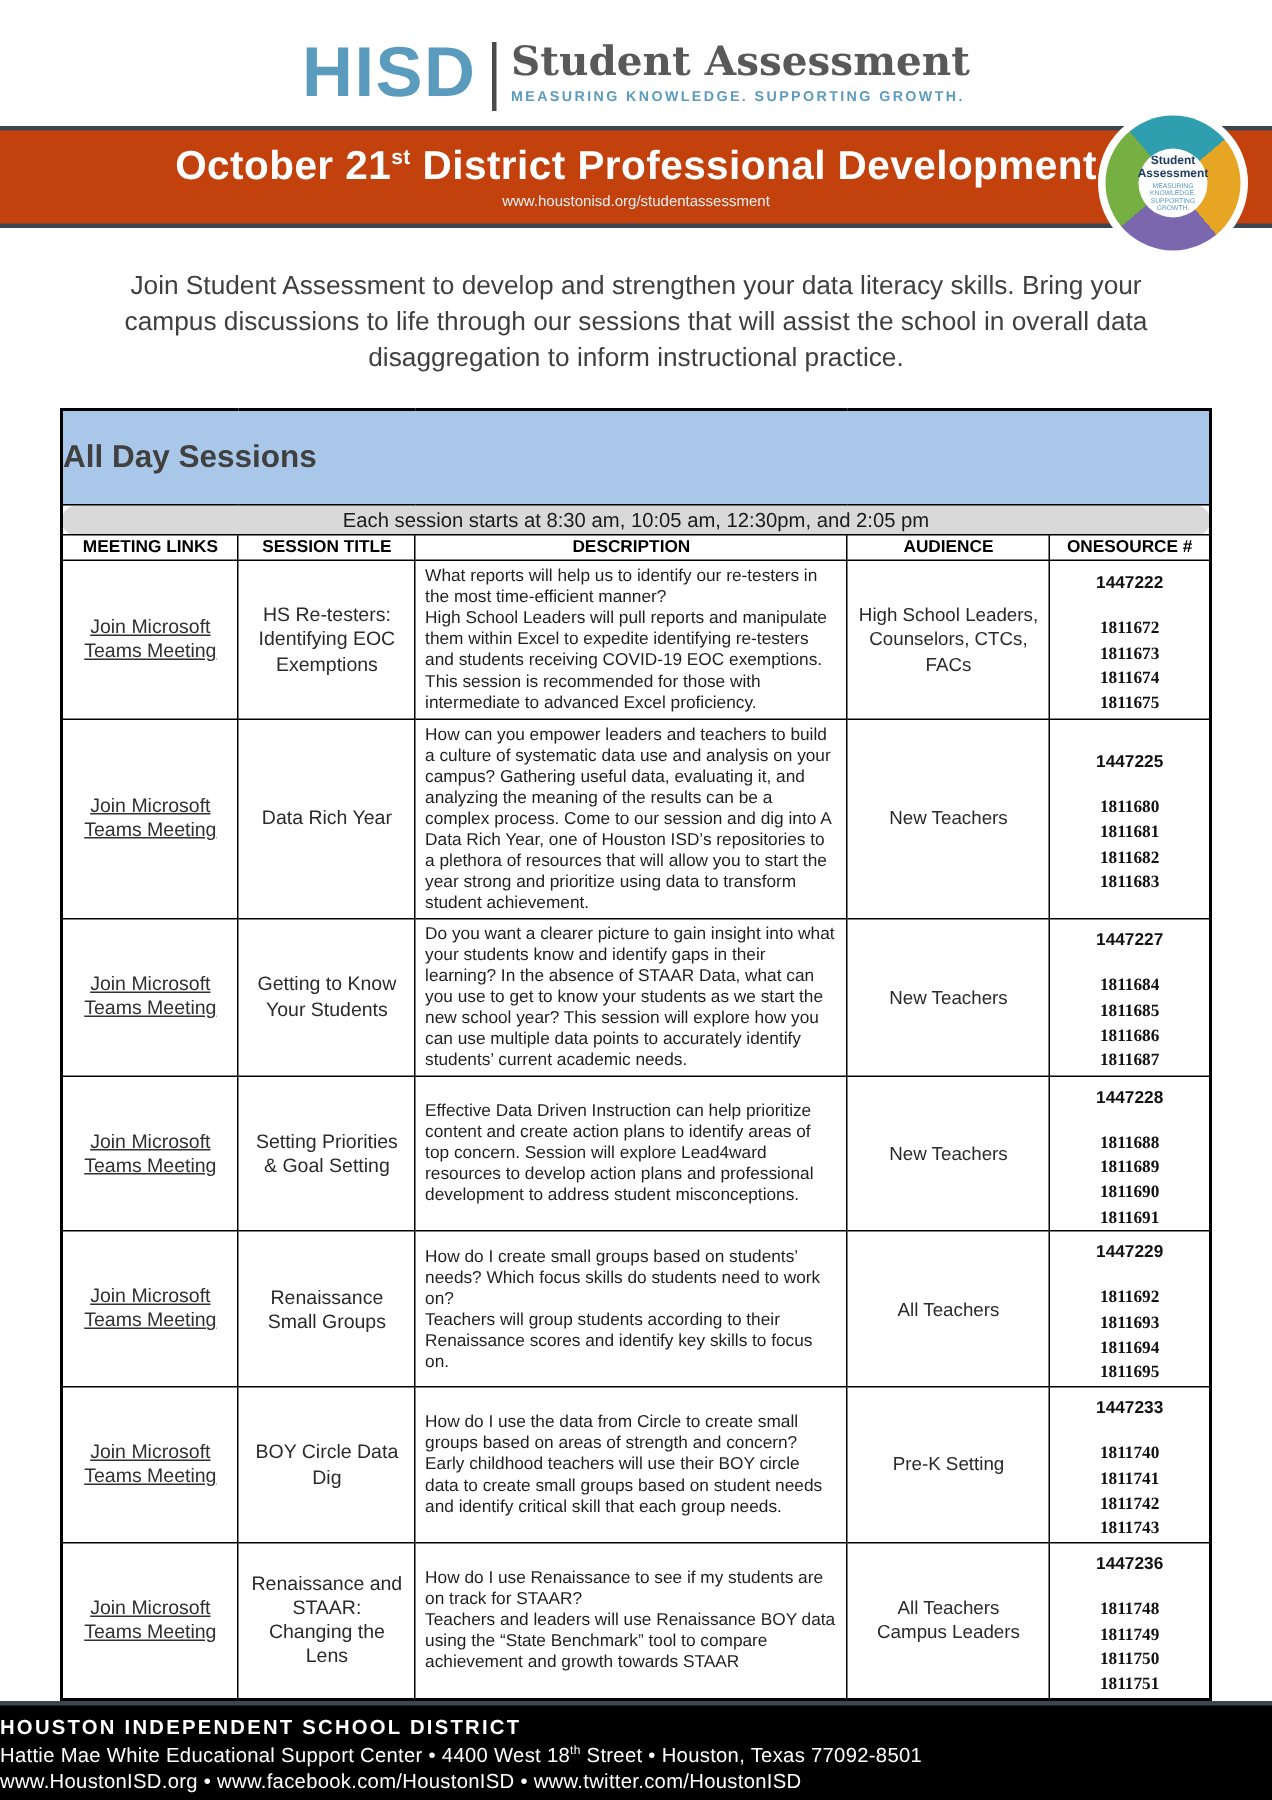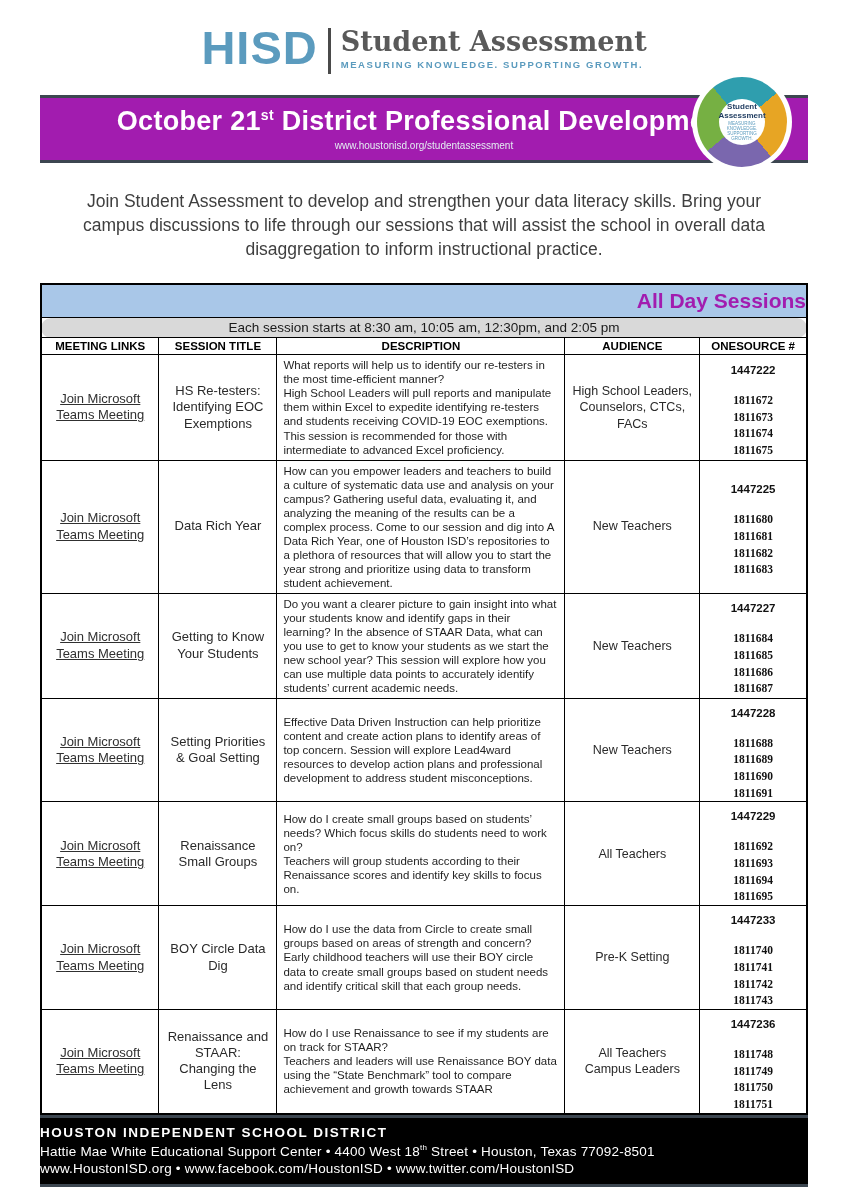--- a/index.html
+++ b/index.html
@@ -1,31 +1,31 @@
 <!DOCTYPE html>
 <html><head>
 <meta charset="utf-8">
 <style>
   * { margin:0; padding:0; box-sizing:border-box; }
   html,body { background:#fff; }
   body { font-family:"Liberation Sans", sans-serif; color:#222; }
-  .page { position:relative; width:768px; height:1200px; margin:0 auto; background:#fff;
+  .page { position:relative; width:848px; height:1200px; margin:0 auto; background:#fff;
           display:flex; flex-direction:column; overflow:hidden; }
 
   
   .masthead { padding-top:26px; display:flex; justify-content:center; }
   .brand { display:inline-flex; align-items:flex-start; }
   .hisd { font-size:47px; font-weight:bold; color:#5b9bbe; letter-spacing:1px; line-height:0.95; }
   .brand-divider { width:3px; background:#4a4a4a; height:46px; margin:2px 10px 0 10px; }
   .brand-right { display:flex; flex-direction:column; padding-top:2px; }
   .dept { font-family:"DejaVu Serif", serif; font-weight:bold; font-size:27px; color:#595959; line-height:1.05; }
   .tagline { font-size:9.5px; font-weight:bold; color:#5b9bbe; letter-spacing:1.6px; margin-top:3px; }
 
   
-  .banner { margin-top:21px; background:#a21caf; border-top:3px solid #3c4650; border-bottom:3px solid #3c4650;
+  .banner { margin-top:10px; background:#c2410c; border-top:3px solid #3c4650; border-bottom:3px solid #3c4650;
             text-align:center; padding:8px 0 9px 0; }
   .banner-title { color:#fff; font-weight:bold; font-size:27px; letter-spacing:0.3px; }
   .banner-title sup { font-size:14px; }
   .banner-url { color:#e4eef3; font-size:10px; margin-top:3px; }
 
   
   .badge { position:absolute; top:72px; right:16px; width:100px; height:100px; border-radius:50%;
            background:#fff; padding:5px; }
   .badge-wheel { width:90px; height:90px; border-radius:50%;
     background: conic-gradient(from -40deg, #2f9eae 0 25%, #e7a524 25% 50%, #7a67ae 50% 75%, #76b043 75% 100%);
@@ -37,22 +37,22 @@
   .badge-center .bc2 { font-size:4.5px; color:#5b9bbe; margin-top:1px; }
 
   
   .intro { margin:26px auto 0 auto; width:710px; text-align:center; font-size:17.5px;
            line-height:1.38; color:#3f3f3f; }
 
   
   .sessions { width:768px; margin:22px auto 0 auto; border-collapse:collapse; table-layout:fixed;
               border:2px solid #000; }
   .sessions td, .sessions th { border:1px solid #000; }
-  .t-title { background:#a9c7e8; color:#a21caf; font-weight:bold; font-size:21px;
-             text-align:right; padding:4px 0; }
+  .t-title { background:#a9c7e8; color:#404040; font-weight:bold; font-size:21px;
+             text-align:left; padding:19px 0; }
   .t-subtitle { background:#d9d9d9; color:#1a1a1a; font-size:13.5px; text-align:center; padding:2px 0;border-radius:10px; }
   .sessions th { font-size:11.5px; font-weight:bold; padding:2px 0; background:#fff; color:#000; }
   .sessions td { vertical-align:middle; }
   .c-link { text-align:center; padding:4px; }
   .teams-link { color:#303030; font-size:13px; text-decoration:underline; line-height:1.25; display:inline-block; }
   .c-title { text-align:center; font-size:13px; color:#2a2a2a; line-height:1.25; padding:4px 6px; }
   .c-desc { font-size:11.5px; color:#1f1f1f; line-height:1.22; padding:3px 6px; vertical-align:top;
             white-space:pre-line; }
   .c-aud { text-align:center; font-size:12.5px; color:#2a2a2a; line-height:1.3; padding:4px 6px;
            white-space:pre-line; }

